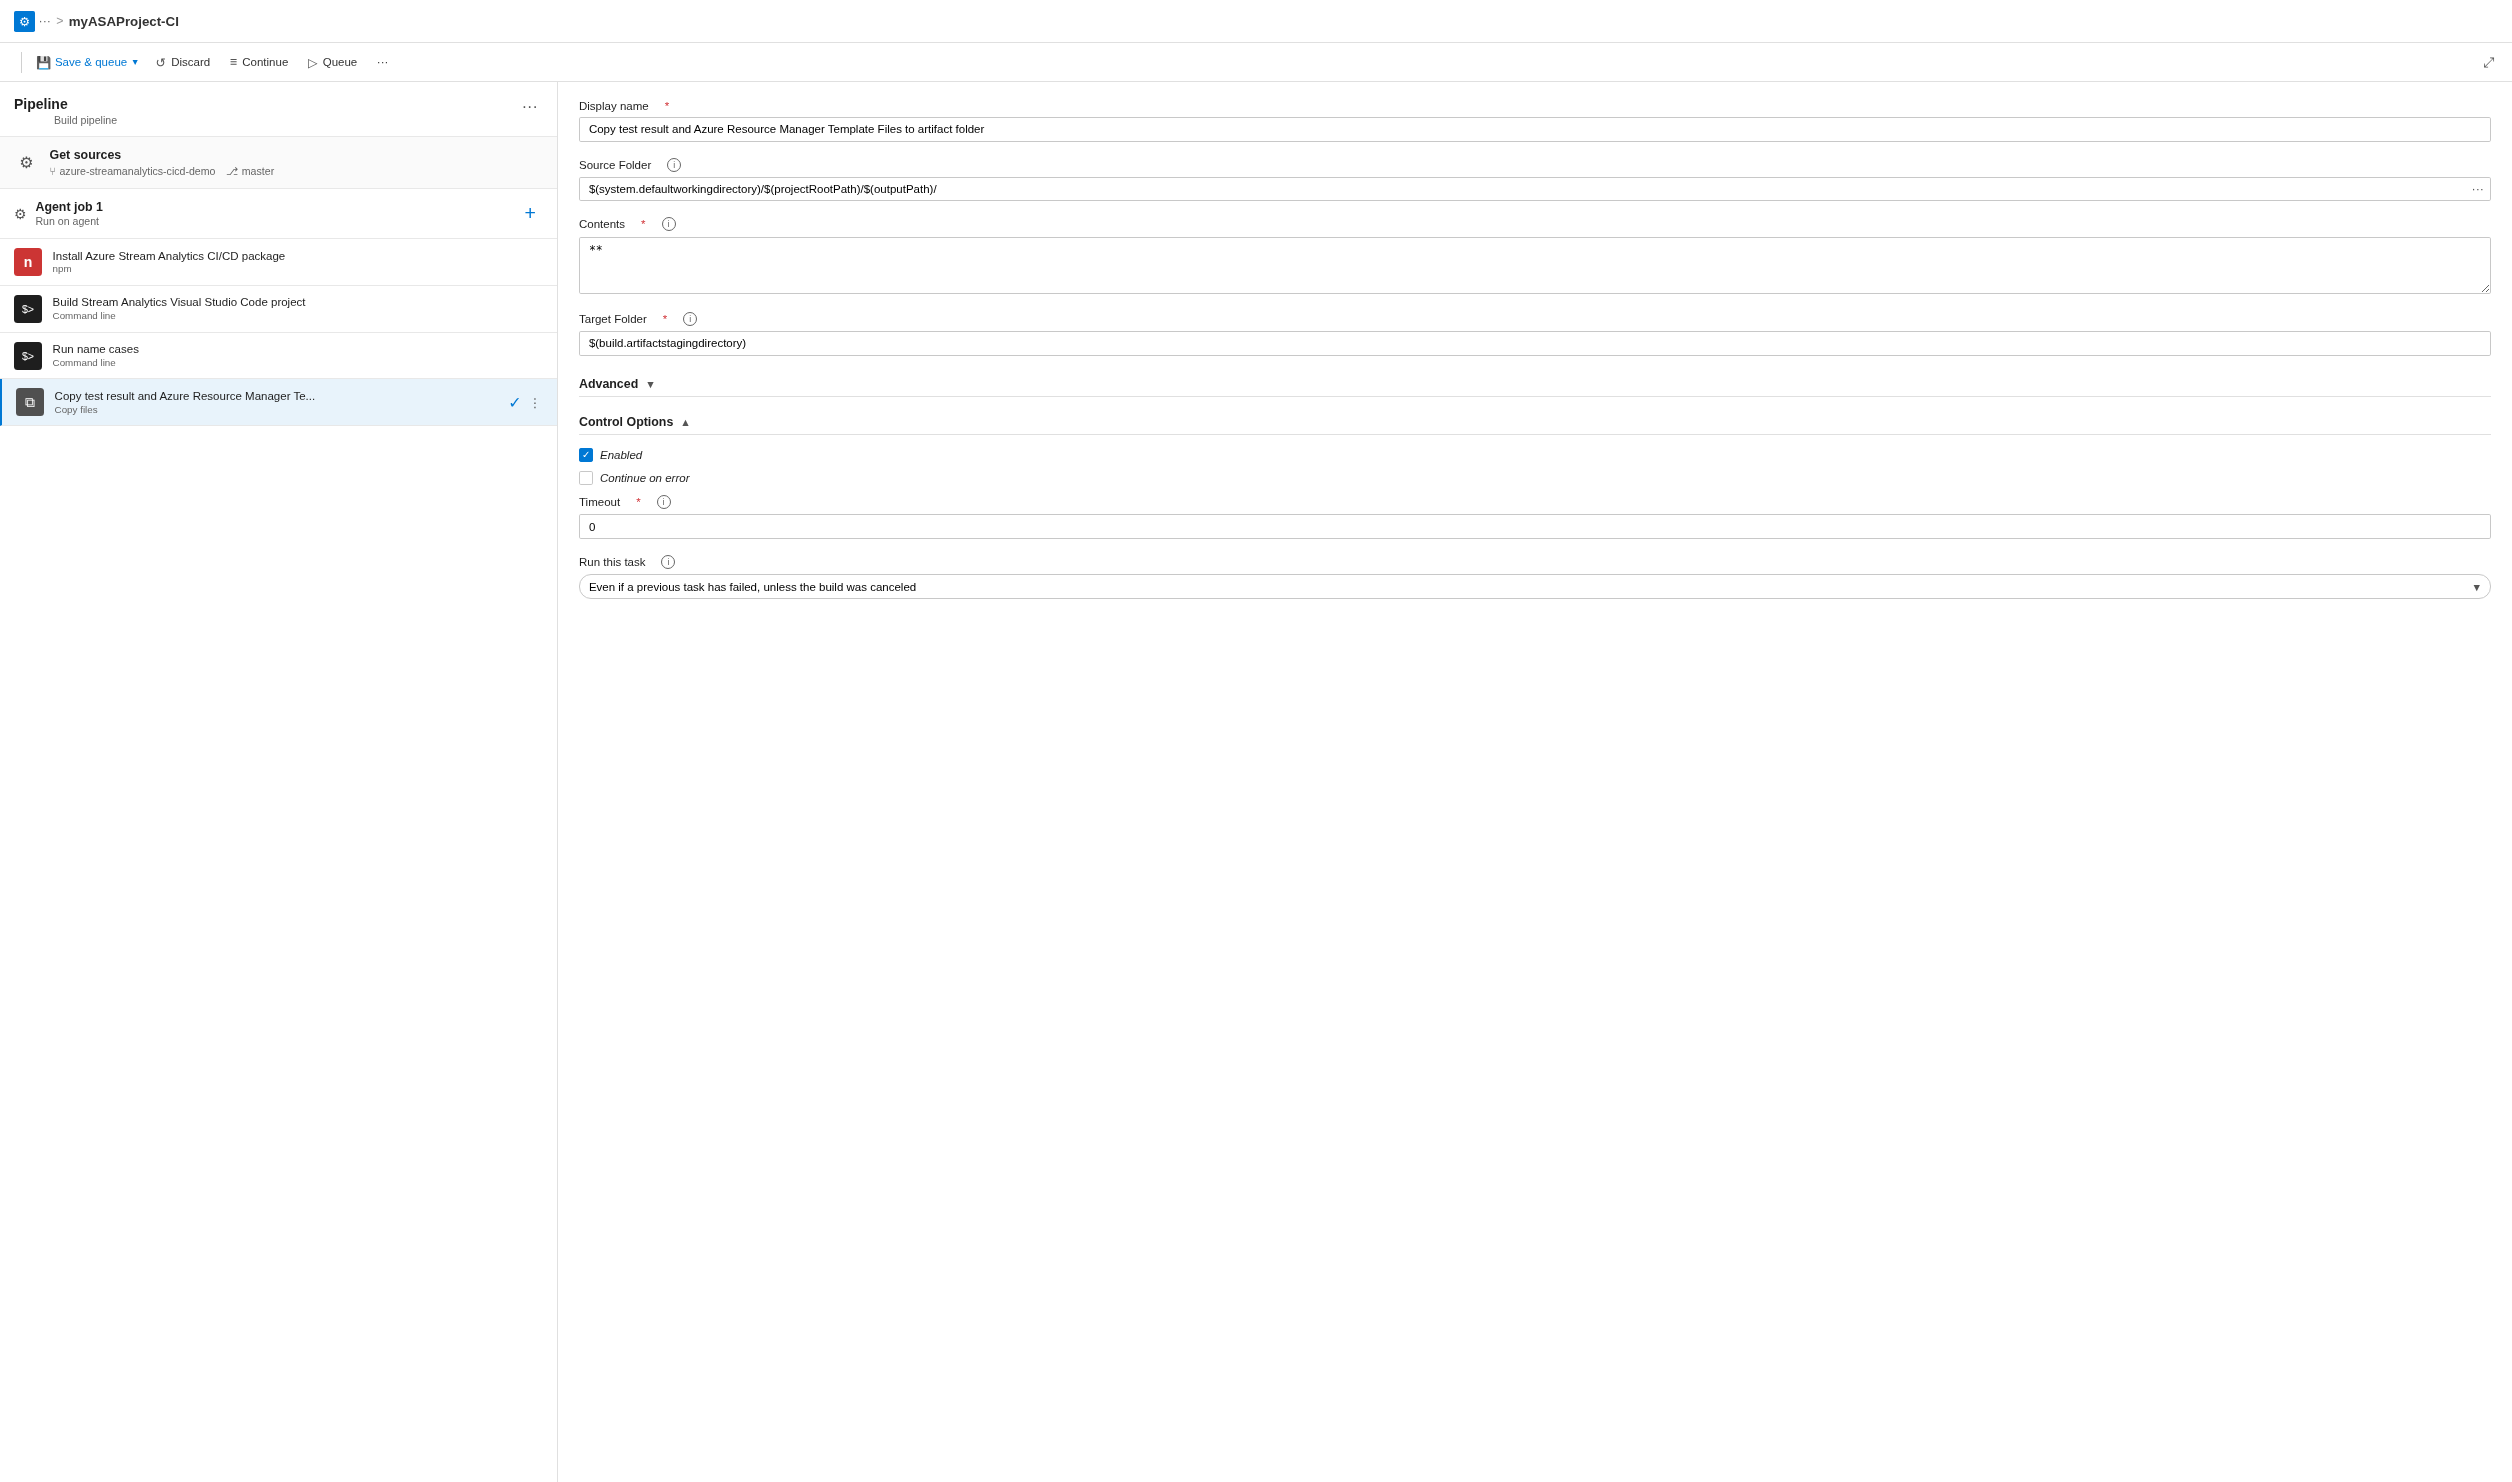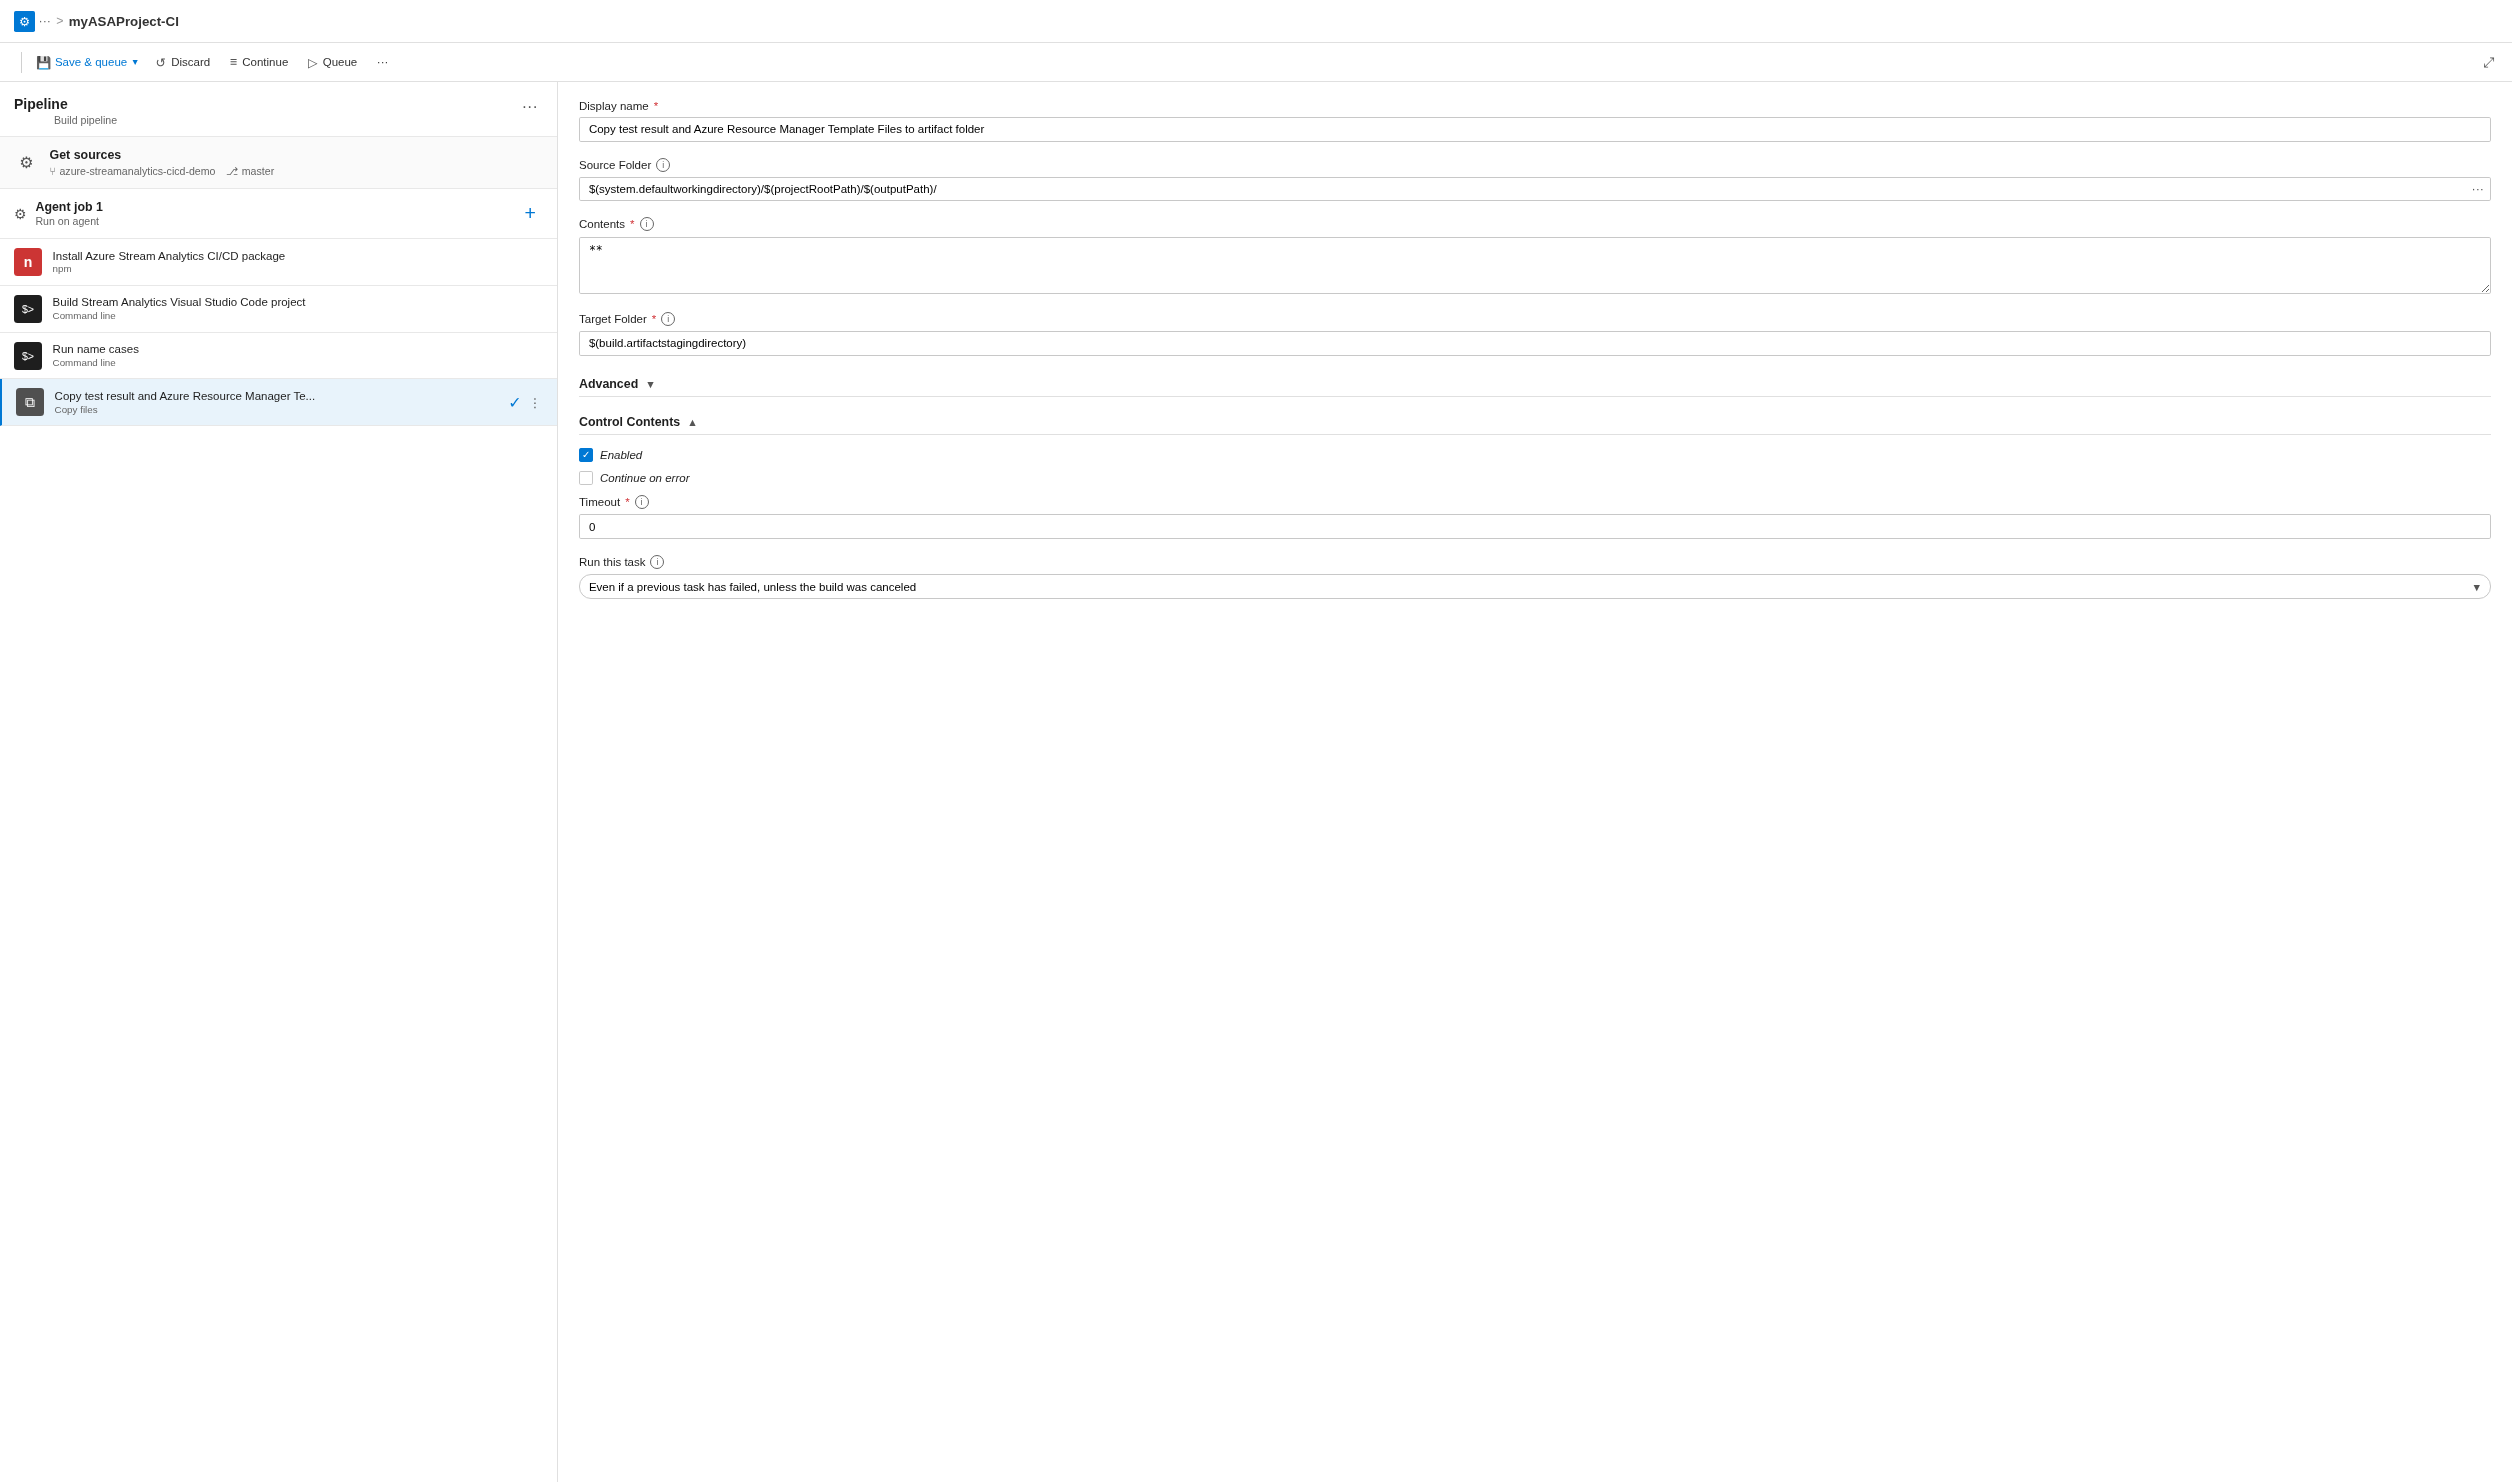--- a/index.html
+++ b/index.html
@@ -64,21 +64,21 @@
     .task-subtitle { font-size: 9.8px; color: #666; margin-top: 1.8px; }
     .task-actions { display: flex; align-items: center; gap: 5.3px; flex-shrink: 0; }
     .task-check { color: #0078d4; font-size: 16px; }
     .task-dots { background: none; border: none; cursor: pointer; color: #555; font-size: 12.4px; padding: 1.8px; }
 
     
     .right-panel { flex: 1; overflow-y: auto; padding: 17.7px 21px; }
 
     
     .field-group { margin-bottom: 16px; }
-    .field-label { display: flex; align-items: center; gap: 5px; font-size: 11.5px; font-weight: 500; margin-bottom: 5.3px; color: #1e1e1e; }
+    .field-label { display: flex; align-items: center; gap: 16px; font-size: 11.5px; font-weight: 500; margin-bottom: 5.3px; color: #1e1e1e; }
     .required-star { color: #d13438; }
     .info-icon { width: 14px; height: 14px; border-radius: 50%; border: 0.9px solid #666; display: inline-flex; align-items: center; justify-content: center; font-size: 8.9px; color: #666; cursor: pointer; flex-shrink: 0; }
     .field-input { width: 100%; padding: 5.3px 8.9px; border: 0.9px solid #c8c8c8; border-radius: 1.8px; font-size: 11.5px; outline: none; background: #fff; }
     .field-input.multiline { min-height: 57px; resize: vertical; }
     .field-input-wrapper { position: relative; }
     .field-input-more { position: absolute; right: 5.3px; top: 50%; transform: translateY(-50%); background: none; border: none; cursor: pointer; color: #555; font-size: 12.4px; padding: 1.8px; }
 
     
     .section-header { display: flex; align-items: center; gap: 7px; font-size: 12.4px; font-weight: 600; margin-bottom: 12.4px; cursor: pointer; padding: 5.3px 0; border-bottom: 0.9px solid #e0e0e0; }
     .section-header .chevron { font-size: 10.6px; color: #555; }
@@ -249,21 +249,21 @@
       </div>
       <input type="text" class="field-input" value="$(build.artifactstagingdirectory)" style="">
     </div>
 
     <div class="section-header">
       <span>Advanced</span>
       <span class="chevron">▼</span>
     </div>
 
     <div class="section-header">
-      <span>Control Contents</span>
+      <span>Control Options</span>
       <span class="chevron">▲</span>
     </div>
 
     <div class="checkbox-row">
       <div class="checkbox-box checked">✓</div>
       <span class="checkbox-label">Enabled</span>
     </div>
 
     <div class="checkbox-row">
       <div class="checkbox-box"></div>

